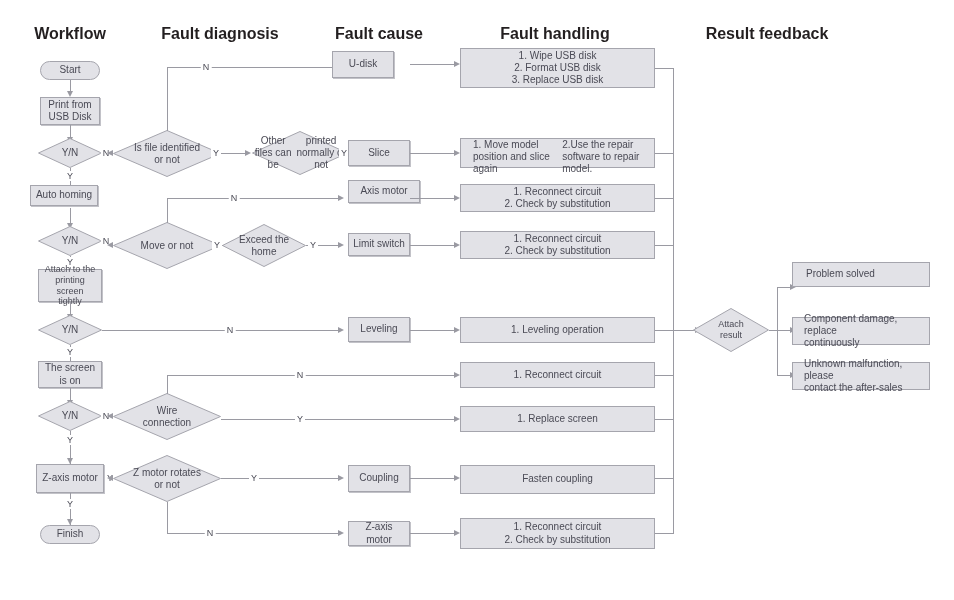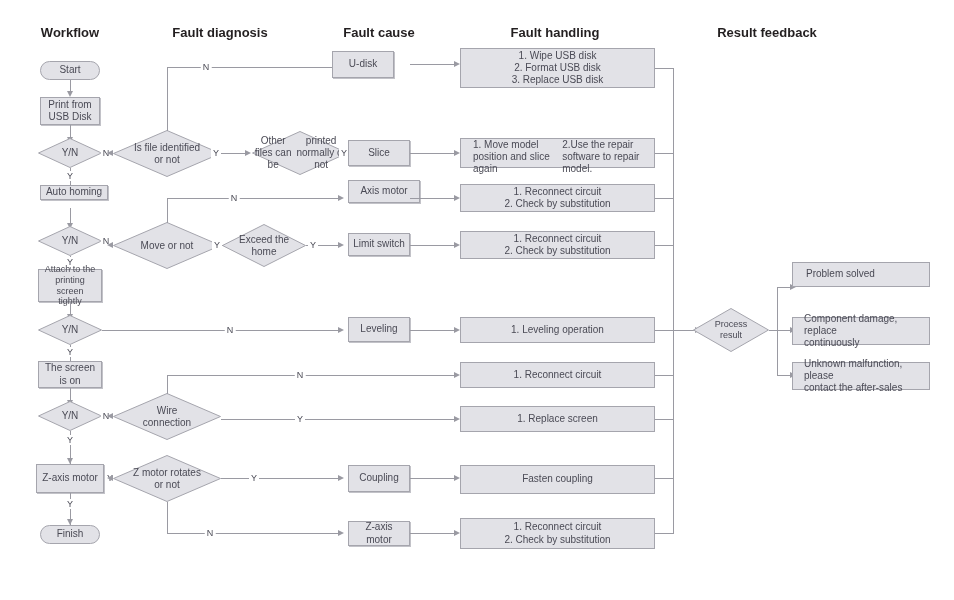--- a/index.html
+++ b/index.html
@@ -1,20 +1,20 @@
 <!DOCTYPE html>
 <html><head>
 <meta charset="utf-8">
 <style>
   html,body{margin:0;padding:0;background:#ffffff;}
   body{font-family:"Liberation Sans","DejaVu Sans",sans-serif;}
   #canvas{position:relative;width:954px;height:600px;background:#ffffff;overflow:hidden;}
 
   .col-header{
-    position:absolute;font-size:13px;font-weight:bold;color:#231f20;
+    position:absolute;font-size:16px;font-weight:bold;color:#231f20;
     text-align:center;white-space:nowrap;transform:translateX(-50%);
   }
 
   .node{
     position:absolute;box-sizing:border-box;
     display:flex;align-items:center;justify-content:center;
     color:#4a4a55;font-size:10px;line-height:1.22;
     text-align:center;
   }
   .rect{
@@ -79,21 +79,21 @@
     <svg width="64" height="30" viewBox="0 0 64 30">
         <polygon points="32,0.5 63.5,15 32,29.5 0.5,15" fill="#e2e2e7" stroke="#a5a5ad" stroke-width="1"></polygon>
       </svg>
     <div class="dlabel">Y/N</div>
   </div>
   <div class="elabel" style="left:106px;top:153px;">N</div>
   <div class="edge v" style="left:70px;top:168px;height:24px;"></div>
   <div class="elabel" style="left:70px;top:176px;">Y</div>
   <div class="arrow d" style="left:66.5px;top:186px;"></div>
 
-  <div class="node rect shadow" style="left:40px;top:185px;width:68px;height:15px;">
+  <div class="node rect shadow" style="left:30px;top:185px;width:68px;height:21px;">
     <span class="txt">Auto homing</span>
   </div>
   <div class="edge v" style="left:70px;top:208px;height:16px;"></div>
   <div class="arrow d" style="left:66.5px;top:223px;"></div>
 
   <div class="diamond" style="left:38px;top:226px;width:64px;height:30px;">
     <svg width="64" height="30" viewBox="0 0 64 30">
         <polygon points="32,0.5 63.5,15 32,29.5 0.5,15" fill="#e2e2e7" stroke="#a5a5ad" stroke-width="1"></polygon>
       </svg>
     <div class="dlabel">Y/N</div>
@@ -349,21 +349,21 @@
   <div class="edge h" style="left:655px;top:533px;width:18px;"></div>
   <div class="edge v" style="left:673px;top:68px;height:466px;"></div>
   <div class="edge h" style="left:655px;top:330px;width:41px;"></div>
   <div class="arrow r" style="left:695px;top:326.5px;"></div>
 
   <div class="diamond" style="left:693px;top:308px;width:76px;height:44px;">
     <svg width="76" height="44" viewBox="0 0 76 44">
         <polygon points="38,0.5 75.5,22 38,43.5 0.5,22" fill="#e2e2e7" stroke="#a5a5ad" stroke-width="1"></polygon>
       </svg>
     <div class="dlabel" style="flex-direction:column;font-size:9px;">
-      <span>Process</span>
+      <span>Attach</span>
       <span>result</span>
     </div>
   </div>
 
   <div class="edge h" style="left:769px;top:330px;width:22px;"></div>
   <div class="edge v" style="left:777px;top:287px;height:88px;"></div>
   <div class="edge h" style="left:777px;top:287px;width:14px;"></div>
   <div class="edge h" style="left:777px;top:375px;width:14px;"></div>
   <div class="arrow r" style="left:790px;top:283.5px;"></div>
   <div class="arrow r" style="left:790px;top:326.5px;"></div>

